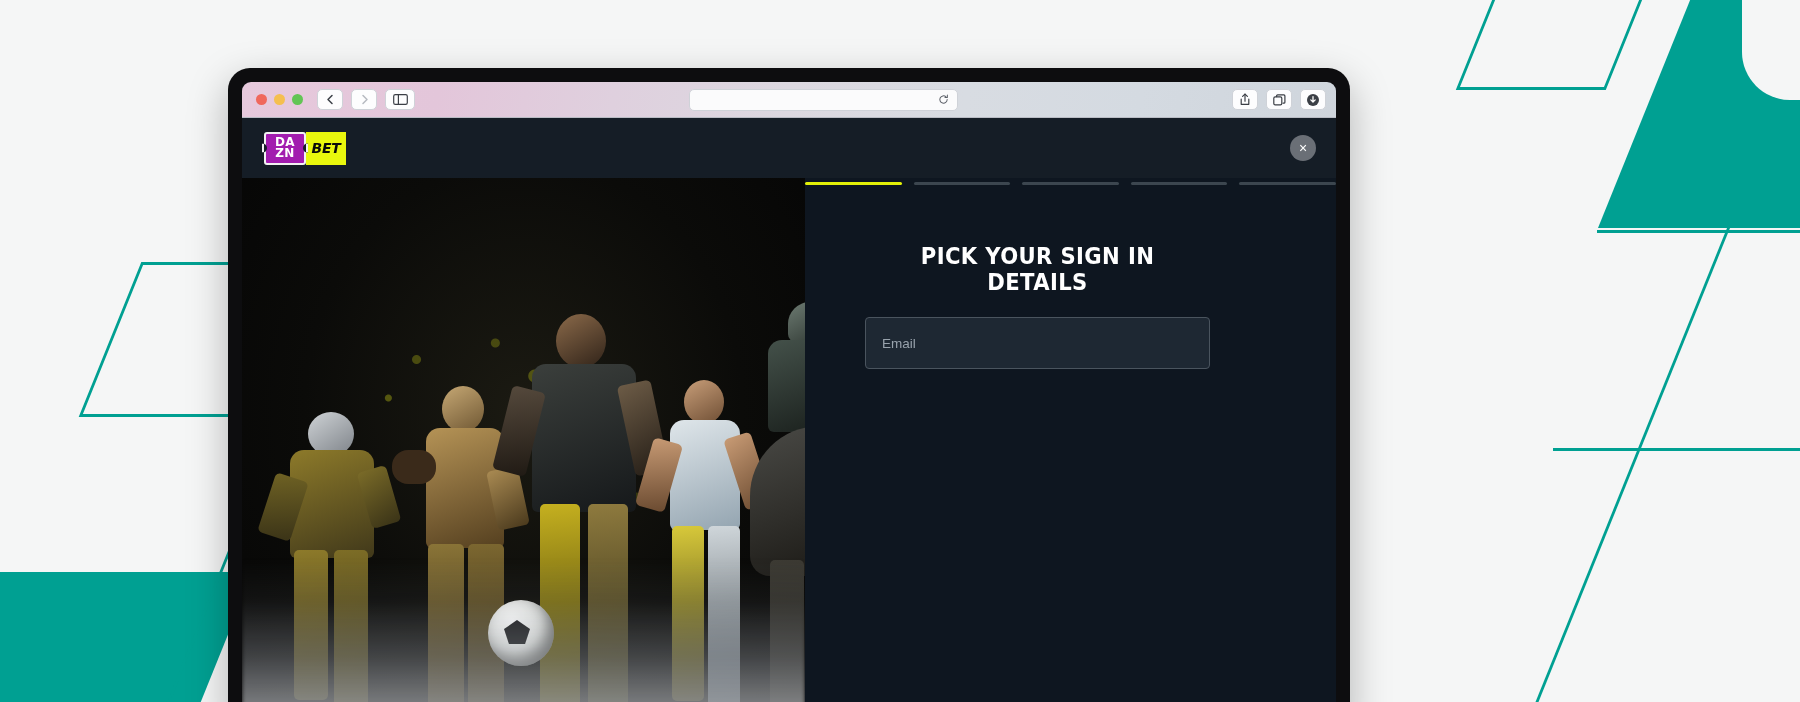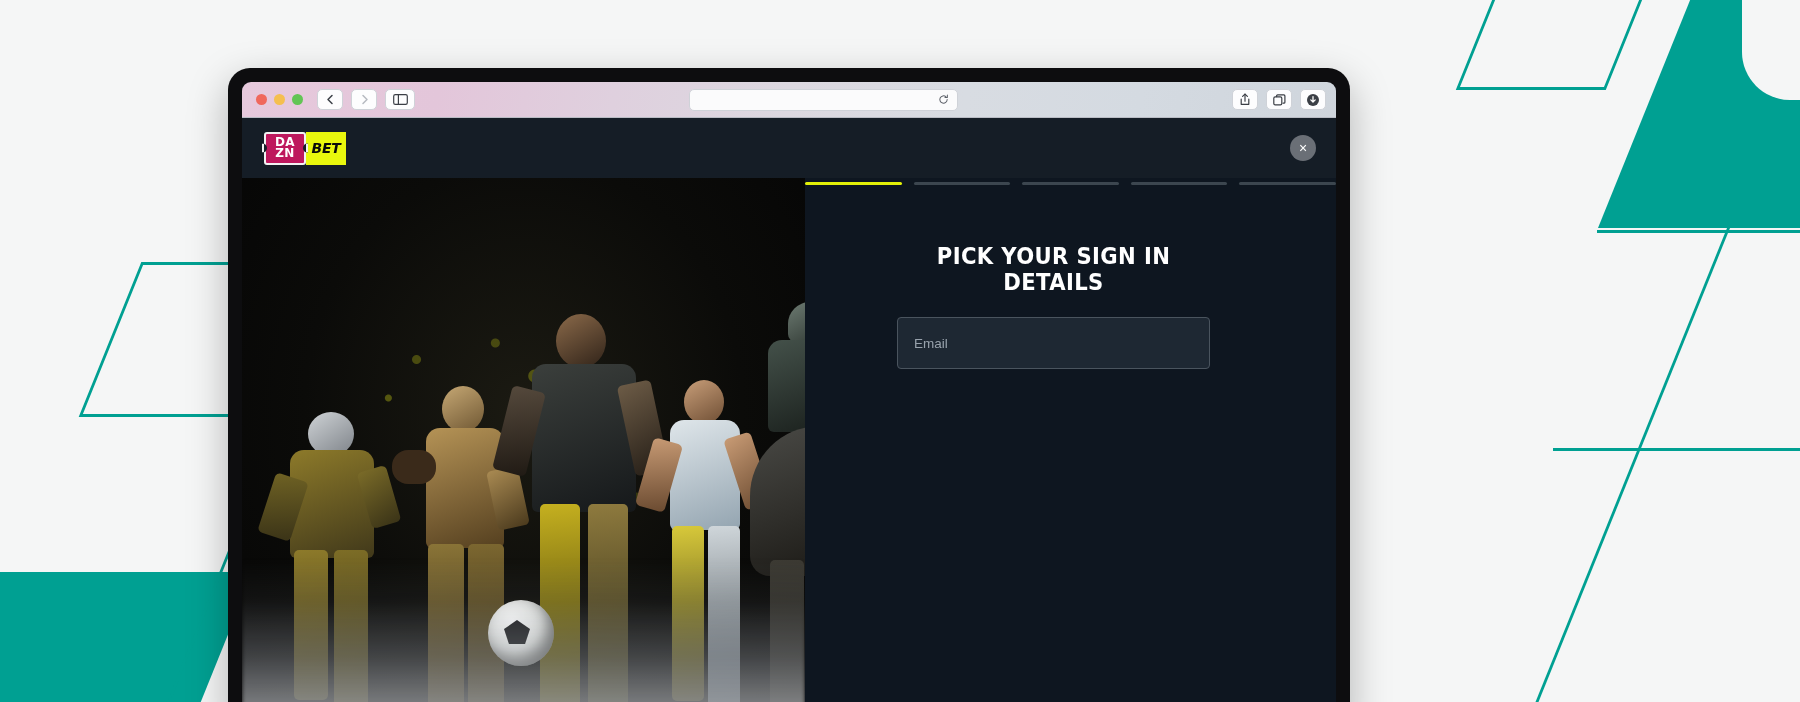--- a/index.html
+++ b/index.html
@@ -113,21 +113,21 @@
   #app { height: calc(100% - 36px); background: #0e1620; position: relative; }
 
   #appheader {
     height: 60px; background: #151d26;
     display: flex; align-items: center; padding: 0 22px;
     position: relative;
   }
   .logo { display: flex; align-items: center; height: 33px; }
   .logo-dazn {
     width: 42px; height: 33px; border: 2px solid #f2f2f2; border-radius: 3px;
-    background: #be185d; position: relative;
+    background: #a21caf; position: relative;
     display: flex; flex-direction: column; align-items: center; justify-content: center;
     color: #fff; font-weight: 900; font-size: 12px; line-height: 11px;
     letter-spacing: .5px; font-family: "DejaVu Sans", sans-serif;
   }
   .logo-dazn::before, .logo-dazn::after {
     content: ""; position: absolute; top: 50%; width: 5px; height: 9px;
     background: #151d26; transform: translateY(-50%);
   }
   .logo-dazn::before { left: -4px; border-radius: 0 6px 6px 0; box-shadow: inset 2px 0 0 #f2f2f2; }
   .logo-dazn::after  { right: -4px; border-radius: 6px 0 0 6px; box-shadow: inset -2px 0 0 #f2f2f2; }
@@ -194,21 +194,21 @@
   
   #panel { flex: 1; background: #0e1620; position: relative; }
 
   #progress {
     display: flex; gap: 0; padding: 0 0 0 0; height: 3px; margin-top: 4px;
   }
   .seg { flex: 1; height: 3px; background: #3c464f; margin-right: 12px; border-radius: 2px; }
   .seg:last-child { margin-right: 0; }
   .seg.active { background: #e2f008; }
 
-  #form { padding: 58px 126px 0 92px; }
+  #form { padding: 58px 126px 0 60px; }
   #title {
     text-align: center; color: #ffffff;
     font-family: "DejaVu Sans", sans-serif;
     font-size: 23px; font-weight: 900; letter-spacing: .4px;
     transform: scaleX(.92); transform-origin: center;
   }
   #subtitle {
     text-align: center; color: #c9ced4; font-size: 12.5px;
     margin-top: 16px; letter-spacing: .1px;
   }

